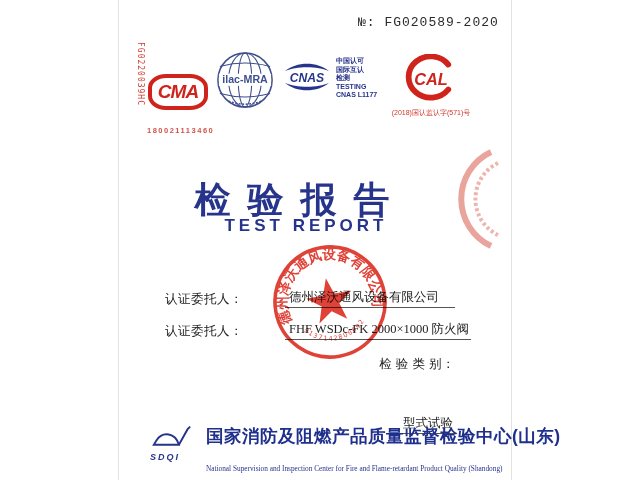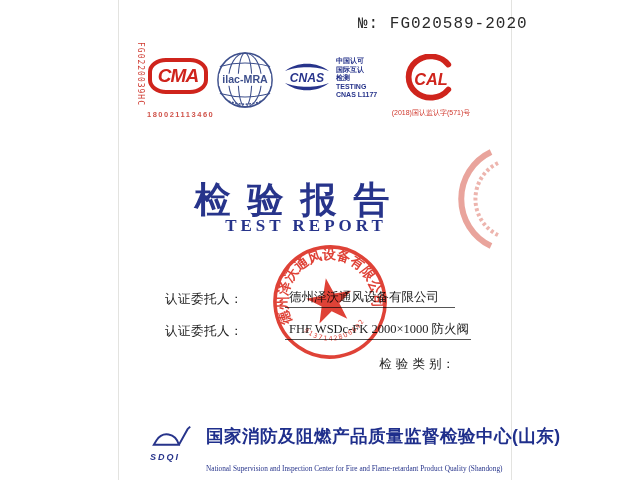--- a/index.html
+++ b/index.html
@@ -8,34 +8,34 @@
     background:#ffffff;
     font-family:"Liberation Serif","DejaVu Serif",serif;
   }
   .page-edge{position:absolute;top:0;bottom:0;width:1px;background:#e3e3e0;}
   .edge-left{left:118px;}
   .edge-right{left:511px;}
 
   
   .report-no{
     position:absolute;left:358px;top:15px;
-    font-size:16px;color:#2a2a2a;letter-spacing:1px;
+    font-size:13px;color:#2a2a2a;letter-spacing:1px;
     font-family:"Liberation Mono","DejaVu Sans Mono",monospace;
   }
   .side-code{
     position:absolute;left:136px;top:42px;
     writing-mode:vertical-rl;text-orientation:mixed;
     font-size:8px;color:#cf3a30;letter-spacing:1px;
     font-family:"DejaVu Sans Mono",monospace;
   }
 
   
   .cma-block{position:absolute;left:147px;top:58px;width:62px;text-align:center;}
   .cma-box{
-    width:52px;height:28px;margin:0 auto;
+    width:52px;height:28px;margin:16px auto;
     border:4px solid #cf241c;border-radius:18px/14px;
     display:flex;align-items:center;justify-content:center;
   }
   .cma-box span{
     font-family:"Liberation Sans",sans-serif;
     font-style:italic;font-weight:bold;font-size:19px;color:#cf241c;letter-spacing:-1px;
   }
   .cma-number{margin-top:16px;font-size:7.5px;color:#d0534a;letter-spacing:1.5px;
     font-family:"Liberation Sans",sans-serif;font-weight:bold;}
 
@@ -56,21 +56,21 @@
   .title-zh{
     position:absolute;left:104px;top:176px;width:376px;
     text-align:center;font-size:36px;font-weight:900;color:#27348b;
     letter-spacing:17px;text-indent:17px;
     font-family:"Liberation Sans","DejaVu Sans",sans-serif;
   }
   .title-en{
     position:absolute;left:118px;top:216px;width:376px;
     text-align:center;font-size:17px;font-weight:bold;color:#27348b;
     letter-spacing:4px;
-    font-family:Liberation Serif, serif;
+    font-family:Liberation Sans, sans-serif;
   }
 
   
   .partial-seal{position:absolute;left:449px;top:149px;opacity:.75;}
 
   
   .field-row{
     position:absolute;left:165px;width:290px;height:17px;
     display:flex;align-items:flex-end;
     font-size:12.5px;color:#222;gap:42px;
@@ -172,20 +172,21 @@
 <div class="field-row row-0">
   <span class="field-label">认证委托人：</span>
   <span class="field-value">德州泽沃通风设备有限公司</span>
 </div>
 <div class="field-row row-1">
   <span class="field-label">认证委托人：</span>
   <span class="field-value">FHF WSDc-FK 2000×1000 防火阀</span>
 </div>
 <div class="field-row row-2">
   <span class="field-label">检 验 类 别：</span>
+  <span class="field-value">型式试验</span>
 </div>
 
 <div class="seal">
   <svg width="140" height="140" viewBox="0 0 140 140">
     <defs>
       <path id="sealTopArc" d="M 31,88 A 43,43 0 1 1 109,88" fill="none"></path>
       <path id="sealBotArc" d="M 34,86 A 40,40 0 0 0 106,86" fill="none"></path>
     </defs>
     <circle cx="70" cy="70" r="55" fill="none" stroke="#dd3226" stroke-width="3.6"></circle>
     <text font-size="13.5" fill="#dd3226" font-weight="bold" font-family="Liberation Sans,sans-serif">

